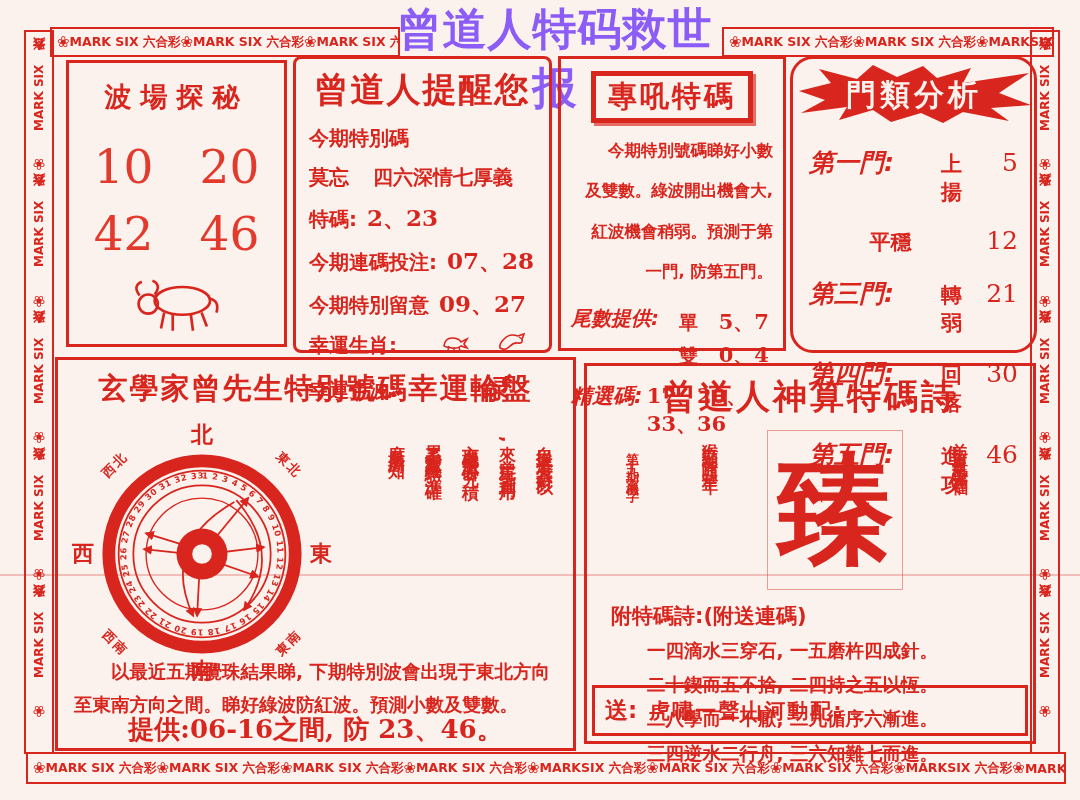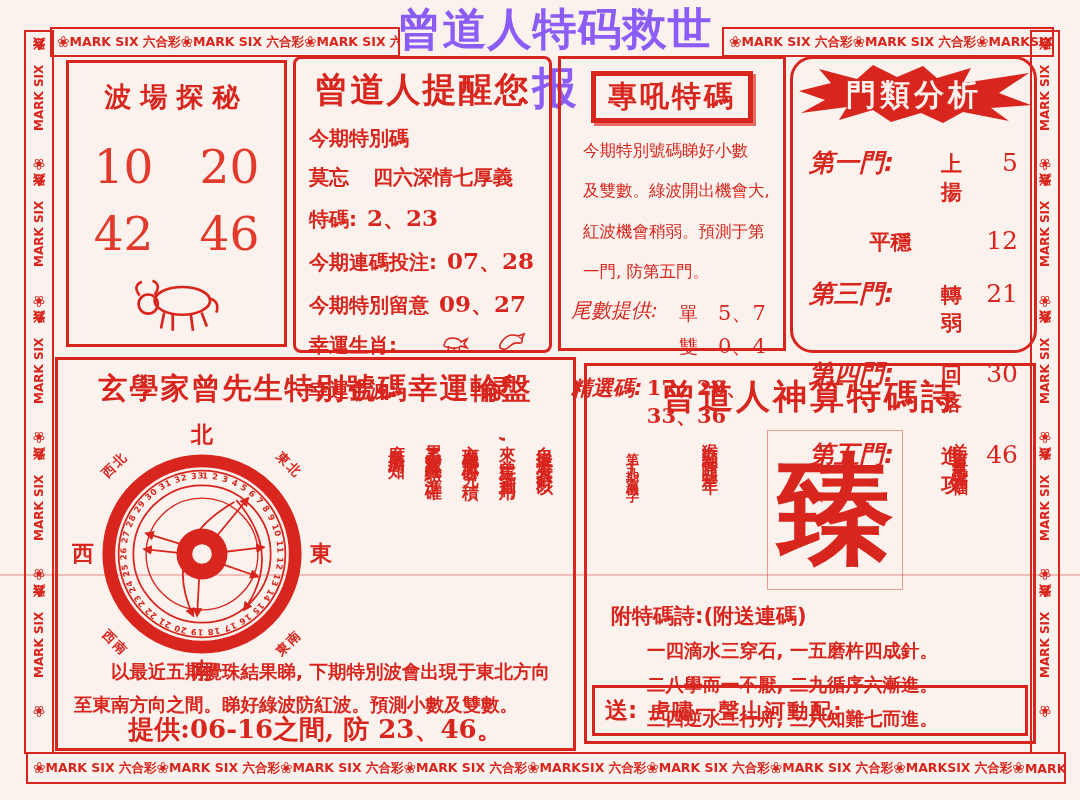--- a/index.html
+++ b/index.html
@@ -41,22 +41,22 @@
   #box-tixing{padding:8px 13px;}
   .tixing-title{font-size:34px;font-weight:900;text-align:center;letter-spacing:2px;}
   .t-line{font-size:20px;font-weight:bold;margin-top:12px;display:flex;align-items:baseline;gap:10px;}
   .t-line .num{font-size:23px;}
   .zodiac{display:flex;gap:26px;align-items:center;margin-left:34px;}
   .sebo-val{font-size:26px;margin-left:76px;}
   
   #box-zhuanhou{padding:8px 10px;}
   .zh-titlebox{margin:4px auto 8px;width:max-content;border:5px solid #d8251d;padding:1px 12px;
         font-size:29px;font-weight:900;letter-spacing:3px;box-shadow:3px 3px 0 rgba(216,37,29,.65);}
-  .zh-body{font-size:16.5px;font-weight:normal;line-height:2.45;padding-left:12px;}
-  .zh-ws{display:flex;margin-top:4px;font-weight:normal;}
+  .zh-body{font-size:16.5px;font-weight:bold;line-height:2.45;padding-left:12px;text-align:right;}
+  .zh-ws{display:flex;margin-top:12px;font-weight:bold;}
   .zh-ws-label{font-size:20px;width:108px;font-style:italic;}
   .zh-ws-vals{font-size:19px;line-height:1.6;}
   .zh-ws-vals .num{font-size:21px;}
   .zh-jx{display:flex;margin-top:10px;font-weight:bold;align-items:baseline;}
   .zh-jx-label{font-size:21px;width:108px;font-style:italic;}
   .zh-jx .num{font-size:21px;}
   
   #banner{display:block;margin:4px auto 0;}
   .ml-rows{padding:0 16px;}
   .ml-row{display:flex;align-items:baseline;margin-top:20.5px;}
@@ -354,20 +354,21 @@
       <div class="sg-vcol" id="sg-issue">第十九期玄機字</div>
       <div class="sg-vcol" id="sg-animal">猴顯神通頤華年</div>
       <div class="bigchar-box">
         <span class="bigchar">臻</span>
       </div>
       <div class="sg-vcol" id="sg-right">羊留喜氣臻滿福</div>
     </div>
     <div class="sg-fu">附特碼詩:(附送連碼)</div>
     <div class="sg-poem">
       <div>一四滴水三穿石, 一五磨杵四成針。</div>
+      <div>二十鍥而五不捨, 二四持之五以恆。</div>
       <div>二八學而一不厭, 二九循序六漸進。</div>
       <div>三四逆水二行舟, 三六知難七而進。</div>
     </div>
     <div class="sg-song">
       <span class="song-label">送:</span>
       <span class="song-value">虎嘯一聲山河動配:</span>
     </div>
   </div>
 
   <div class="fold"></div>

